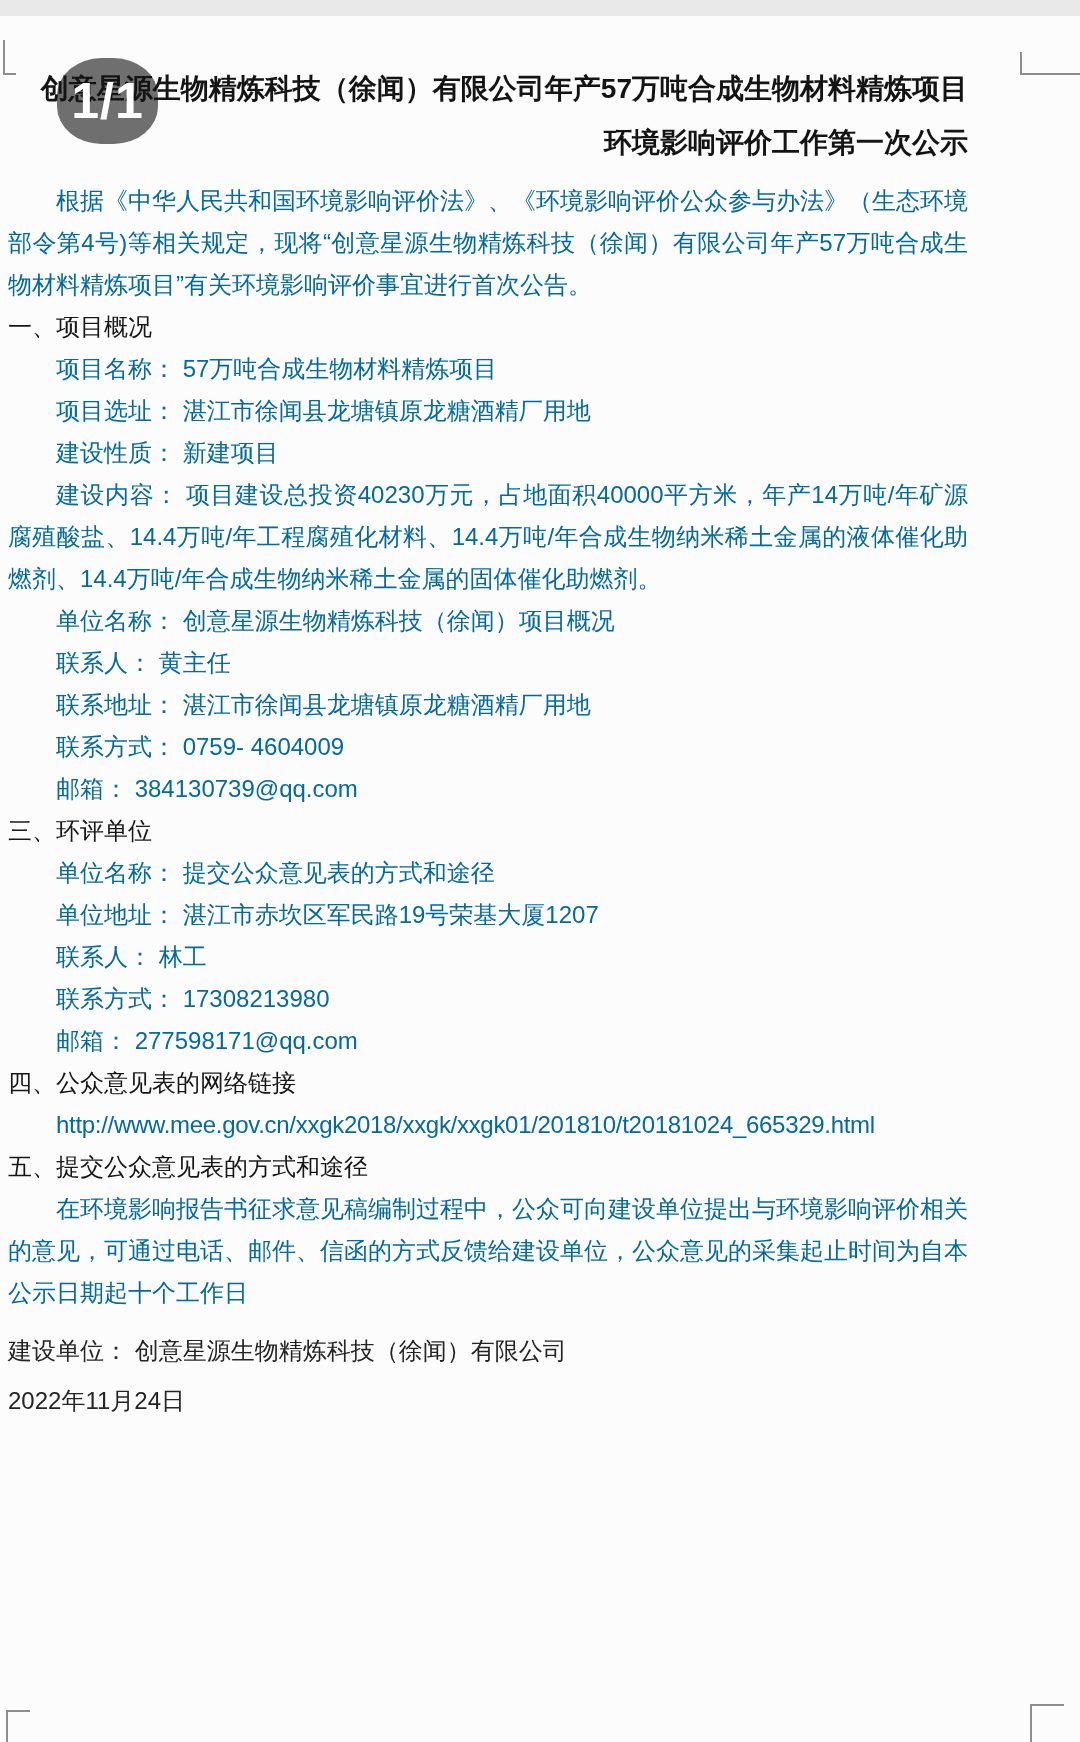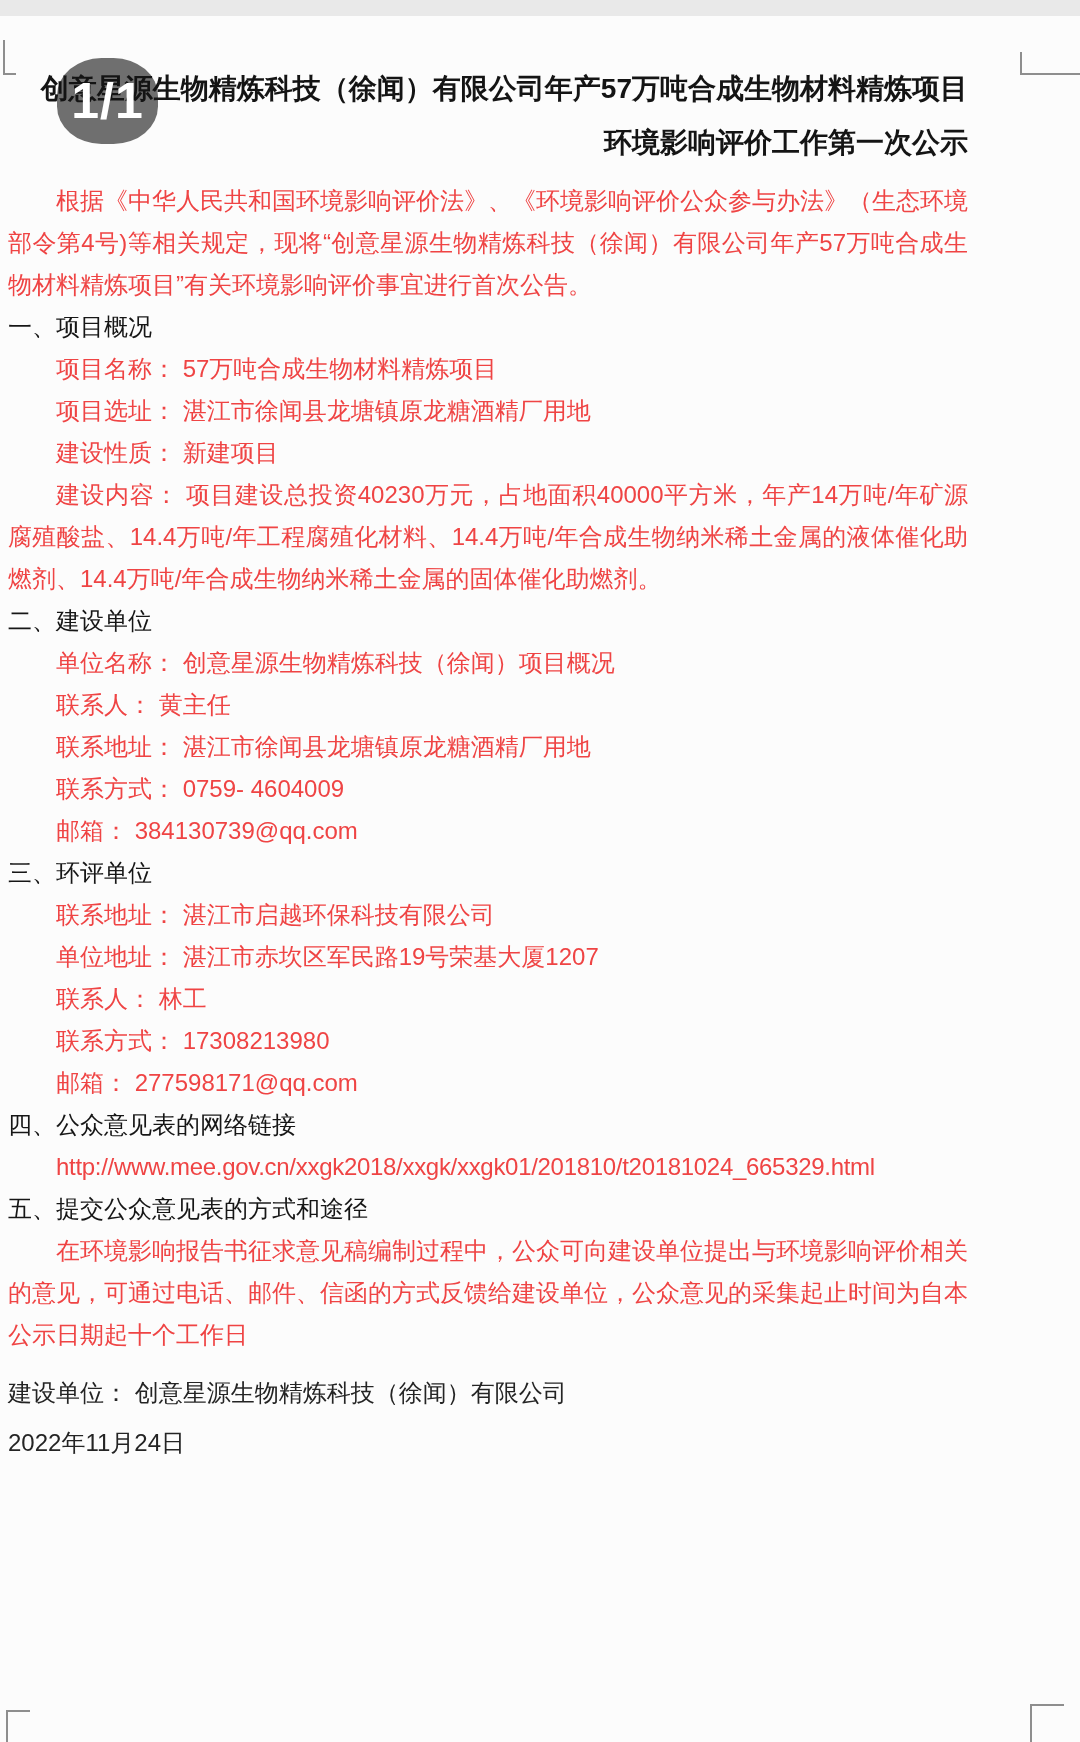--- a/index.html
+++ b/index.html
@@ -25,21 +25,21 @@
     font-size:28px;
     font-weight:bold;
     line-height:54px;
     text-align:right;
     color:#141414;
   }
   .para,.item,.heading,.link-line{
     margin:0;
     font-size:24px;
     line-height:42px;
-    color:#ef4444;
+    color:#0369a1;
   }
   .para{
     text-indent:48px;
     text-align:justify;
   }
   .heading{
     font-weight:normal;
     color:#161616;
   }
   .item{
@@ -112,31 +112,30 @@
 
     <section>
       <p class="heading">一、项目概况</p>
       <p class="item">项目名称： 57万吨合成生物材料精炼项目</p>
       <p class="item">项目选址： 湛江市徐闻县龙塘镇原龙糖酒精厂用地</p>
       <p class="item">建设性质： 新建项目</p>
       <p class="para">建设内容： 项目建设总投资40230万元，占地面积40000平方米，年产14万吨/年矿源腐殖酸盐、14.4万吨/年工程腐殖化材料、14.4万吨/年合成生物纳米稀土金属的液体催化助燃剂、14.4万吨/年合成生物纳米稀土金属的固体催化助燃剂。</p>
     </section>
 
     <section>
-      <p class="heading">二、建设单位</p>
       <p class="item">单位名称： 创意星源生物精炼科技（徐闻）项目概况</p>
       <p class="item">联系人： 黄主任</p>
       <p class="item">联系地址： 湛江市徐闻县龙塘镇原龙糖酒精厂用地</p>
       <p class="item">联系方式： 0759- 4604009</p>
       <p class="item">邮箱： 384130739@qq.com</p>
     </section>
 
     <section>
       <p class="heading">三、环评单位</p>
-      <p class="item">联系地址： 湛江市启越环保科技有限公司</p>
+      <p class="item">单位名称： 提交公众意见表的方式和途径</p>
       <p class="item">单位地址： 湛江市赤坎区军民路19号荣基大厦1207</p>
       <p class="item">联系人： 林工</p>
       <p class="item">联系方式： 17308213980</p>
       <p class="item">邮箱： 277598171@qq.com</p>
     </section>
 
     <section>
       <p class="heading">四、公众意见表的网络链接</p>
       <p class="link-line">http://www.mee.gov.cn/xxgk2018/xxgk/xxgk01/201810/t20181024_665329.html</p>
     </section>

